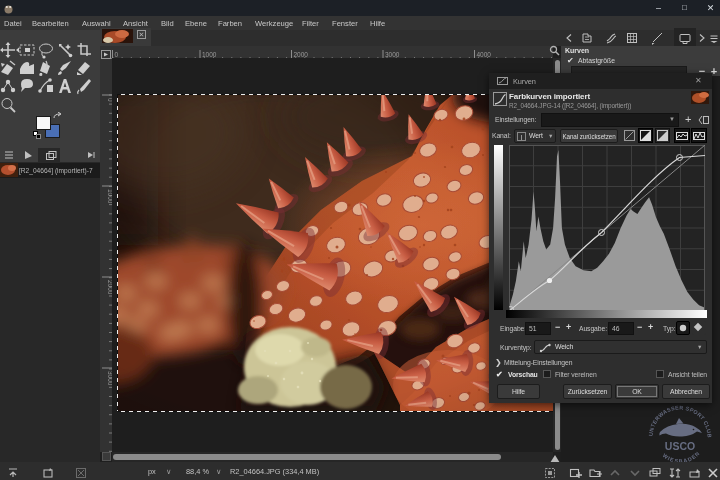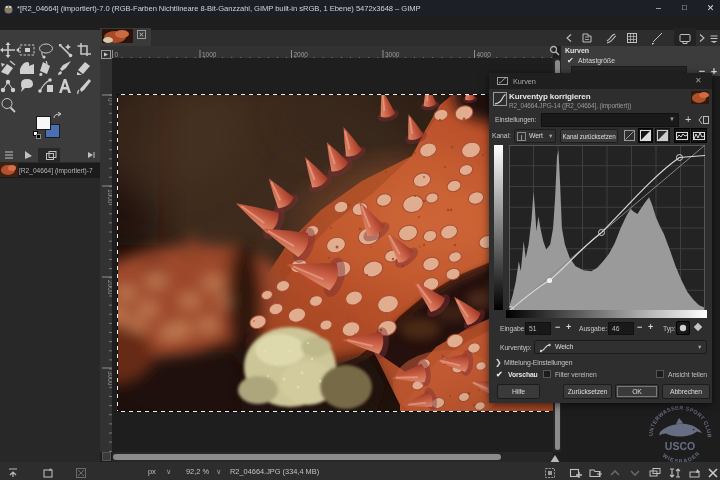--- a/index.html
+++ b/index.html
@@ -41,26 +41,38 @@
 </style></head>
 <body>
 <div id="win">
 
 <div class="abs" id="titlebar">
   <svg class="abs" style="left:3px;top:3px" width="11" height="11" viewBox="0 0 11 11">
         <circle cx="5.5" cy="6.5" r="4" fill="#8a7a68"></circle>
         <circle cx="3.8" cy="4" r="1.1" fill="#e8e2d8"></circle>
         <circle cx="7.2" cy="4" r="1.1" fill="#e8e2d8"></circle>
       </svg>
-  <span class="abs" id="titletext">*[R2_04664] (importiert)-7.0 (RGB-Farben Nichtlineare 8-Bit-Ganzzahl, GIMP built-in sRGB, 1 Ebene) 5472x3648 – GIMP</span>
   <span class="abs winbtn" style="left:653px">–</span>
   <span class="abs winbtn" style="left:679px;font-size:8px">□</span>
   <span class="abs winbtn" style="left:705px">✕</span>
 </div>
 
+<div class="abs" id="menubar">
+  <span style="left:4px">Datei</span>
+      <span style="left:32px">Bearbeiten</span>
+      <span style="left:82px">Auswahl</span>
+      <span style="left:123px">Ansicht</span>
+      <span style="left:161px">Bild</span>
+      <span style="left:185px">Ebene</span>
+      <span style="left:218px">Farben</span>
+      <span style="left:255px">Werkzeuge</span>
+      <span style="left:302px">Filter</span>
+      <span style="left:332px">Fenster</span>
+      <span style="left:370px">Hilfe</span>
+</div>
 
 <div class="abs" id="ldock"></div>
 <div class="abs" id="llist"></div>
 <div class="abs" id="lrow">
       <span class="abs" style="left:19px">[R2_04664] (importiert)-7</span>
     </div>
 <svg class="abs" style="left:0;top:163px" width="18" height="14" viewBox="0 0 18 14">
       <rect width="18" height="14" fill="#40200e"></rect>
       <ellipse cx="8" cy="7" rx="7" ry="5" fill="#b5502e"></ellipse>
       <ellipse cx="12" cy="5" rx="4" ry="3" fill="#d4704a"></ellipse>
@@ -757,21 +769,21 @@
 <text x="34" y="46" font-size="10.5" font-weight="bold" text-anchor="middle" font-family="Liberation Sans">USCO</text>
 <path d="M14,28 Q21,21 32,20 Q43,19 50,23.5 Q54,25.5 56,29 L51,27.5 Q45,32 36,32.5 Q26,33 20,29.5 Q16,29.5 13.5,31.5 Q13,29.5 14,28 Z"></path>
 <path d="M30,20 L33,14 L37.5,19.5 Z"></path>
 <circle cx="47.5" cy="25.5" r="0.8" fill="#1d1d1d"></circle>
 </g>
     </svg>
 
 <div class="abs" id="statusbar">
   <span class="abs" style="left:148px;top:5px">px</span>
       <span class="abs" style="left:166px;top:5px;color:#9a9a9a">∨</span>
-  <span class="abs" style="left:186px;top:5px">92,2 %</span>
+  <span class="abs" style="left:186px;top:5px">88,4 %</span>
       <span class="abs" style="left:216px;top:5px;color:#9a9a9a">∨</span>
   <span class="abs" style="left:230px;top:5px">R2_04664.JPG (334,4 MB)</span>
 </div>
 <svg class="abs" style="left:0px;top:466px" width="100" height="14" viewBox="0 0 100 14" stroke="#b8b8b8" fill="none">
 <g transform="translate(13,7)">
         <path d="M-4,-4 h8 M0,-1 v5 M-3,2 L0,-1 L3,2" stroke-width="1.2"></path>
       </g>
 <g transform="translate(48,7)">
         <rect x="-4" y="-3" width="8" height="7" stroke-width="1.1"></rect>
         <path d="M2,-5 l2,2 -3,1 Z" fill="#b8b8b8" stroke="none"></path>
@@ -824,21 +836,21 @@
           <path d="M2 7 Q5 6 6 4 Q8 2 9 2" fill="none" stroke="#999" stroke-width="1"></path>
         </svg>
     <span class="abs" style="left:24px;top:4px;font-size:7.4px">Kurven</span>
     <span class="abs" style="left:206px;top:3px;font-size:8px;color:#9a9a9a">✕</span>
   </div>
 
   <svg class="abs" style="left:4px;top:19px" width="14" height="14" viewBox="0 0 14 14">
         <rect x="0.5" y="0.5" width="13" height="13" fill="none" stroke="#9a9a9a"></rect>
         <path d="M2 12 Q7 11 9 7 Q11 3 12.5 2.5" fill="none" stroke="#cfcfcf" stroke-width="1.3"></path>
       </svg>
-  <span class="abs" style="left:20px;top:19px;font-size:8px;font-weight:bold;color:#e8e8e8">Kurventyp korrigieren</span>
+  <span class="abs" style="left:20px;top:19px;font-size:8px;font-weight:bold;color:#e8e8e8">Farbkurven importiert</span>
   <span class="abs" style="left:20px;top:29px;font-size:6.4px;color:#999">R2_04664.JPG-14 ([R2_04664], (importiert))</span>
   <svg class="abs" style="left:202px;top:18px" width="18" height="13" viewBox="0 0 18 13">
         <rect width="18" height="13" fill="#30180c"></rect>
         <ellipse cx="8" cy="7" rx="7" ry="5" fill="#b05028"></ellipse>
         <ellipse cx="13" cy="4" rx="5" ry="3" fill="#d06c40"></ellipse>
       </svg>
 
   <span class="abs" style="left:6px;top:43px;color:#c4c4c4">Einstellungen:</span>
   <div class="abs inbox" style="left:52px;top:40px;width:138px;height:14px"></div>
   <span class="abs" style="left:180px;top:43px;color:#999;font-size:6px">▼</span>

